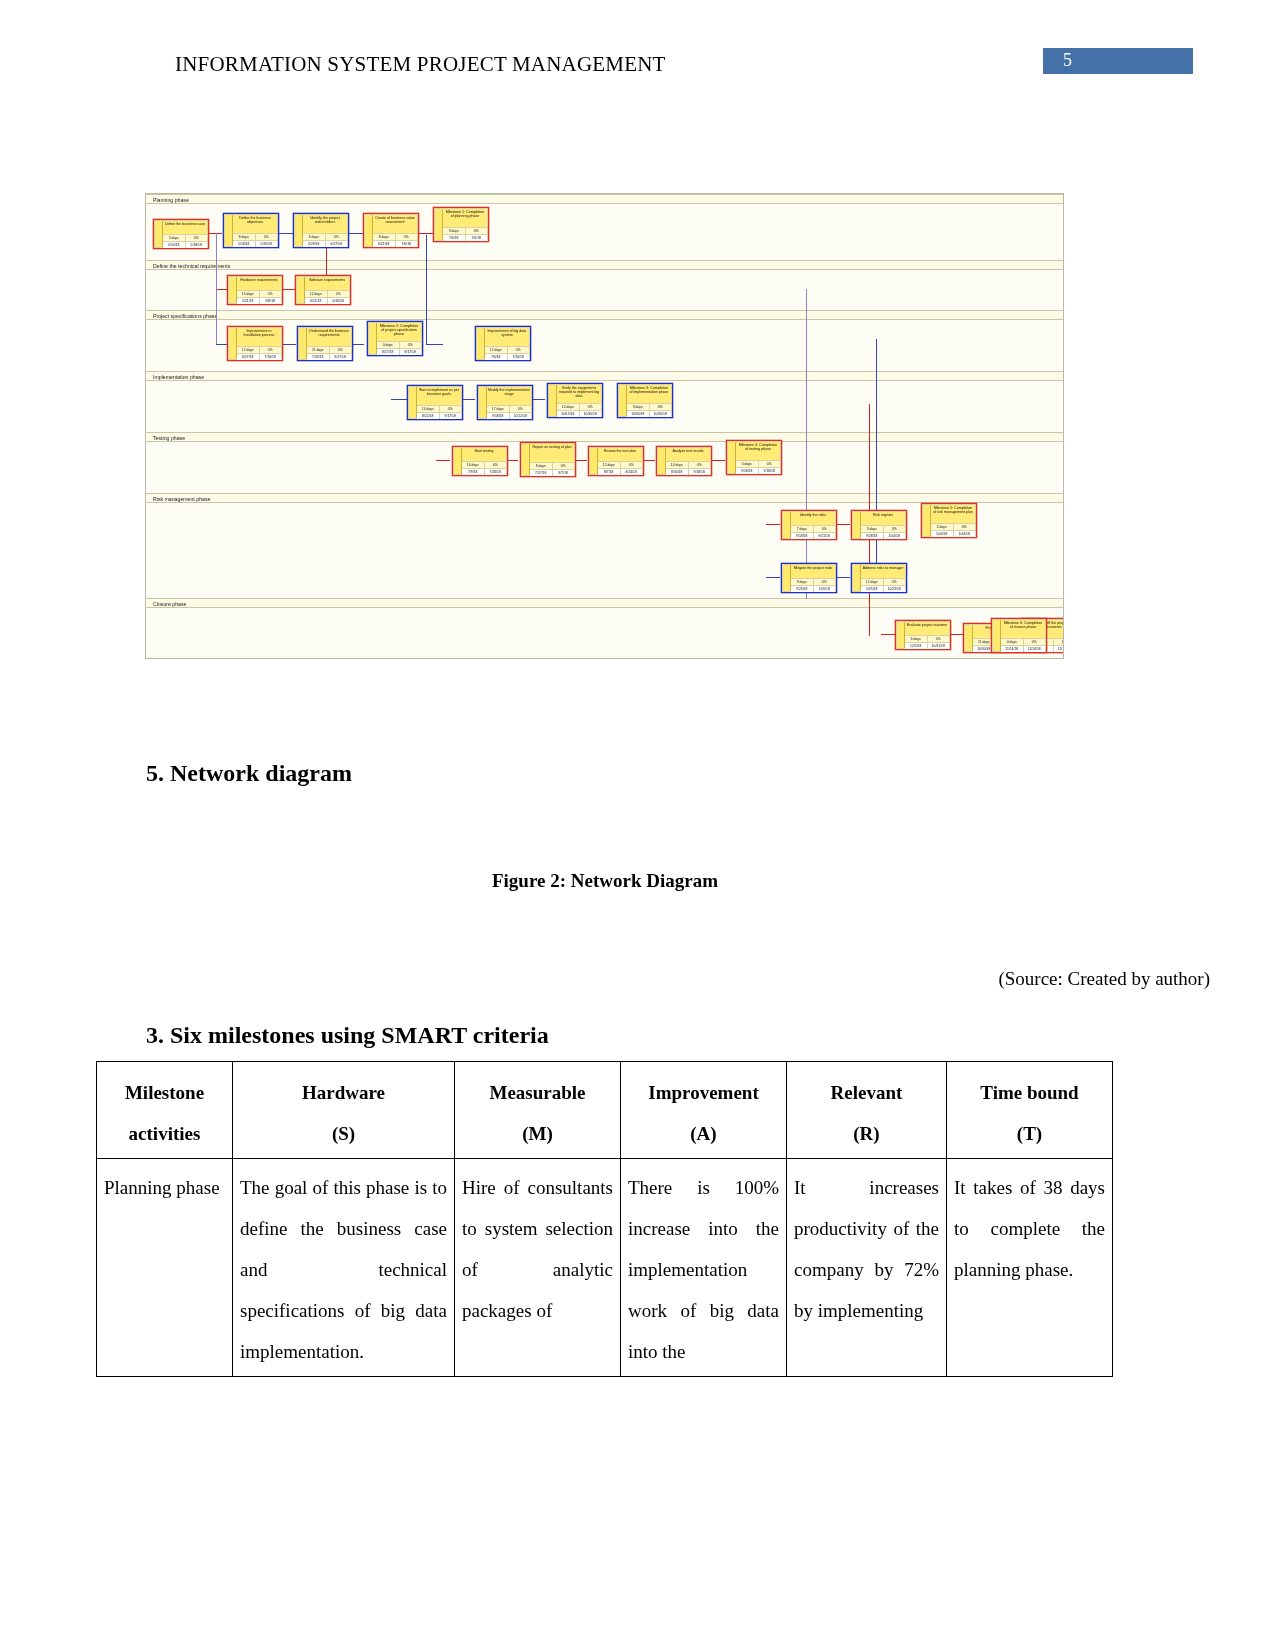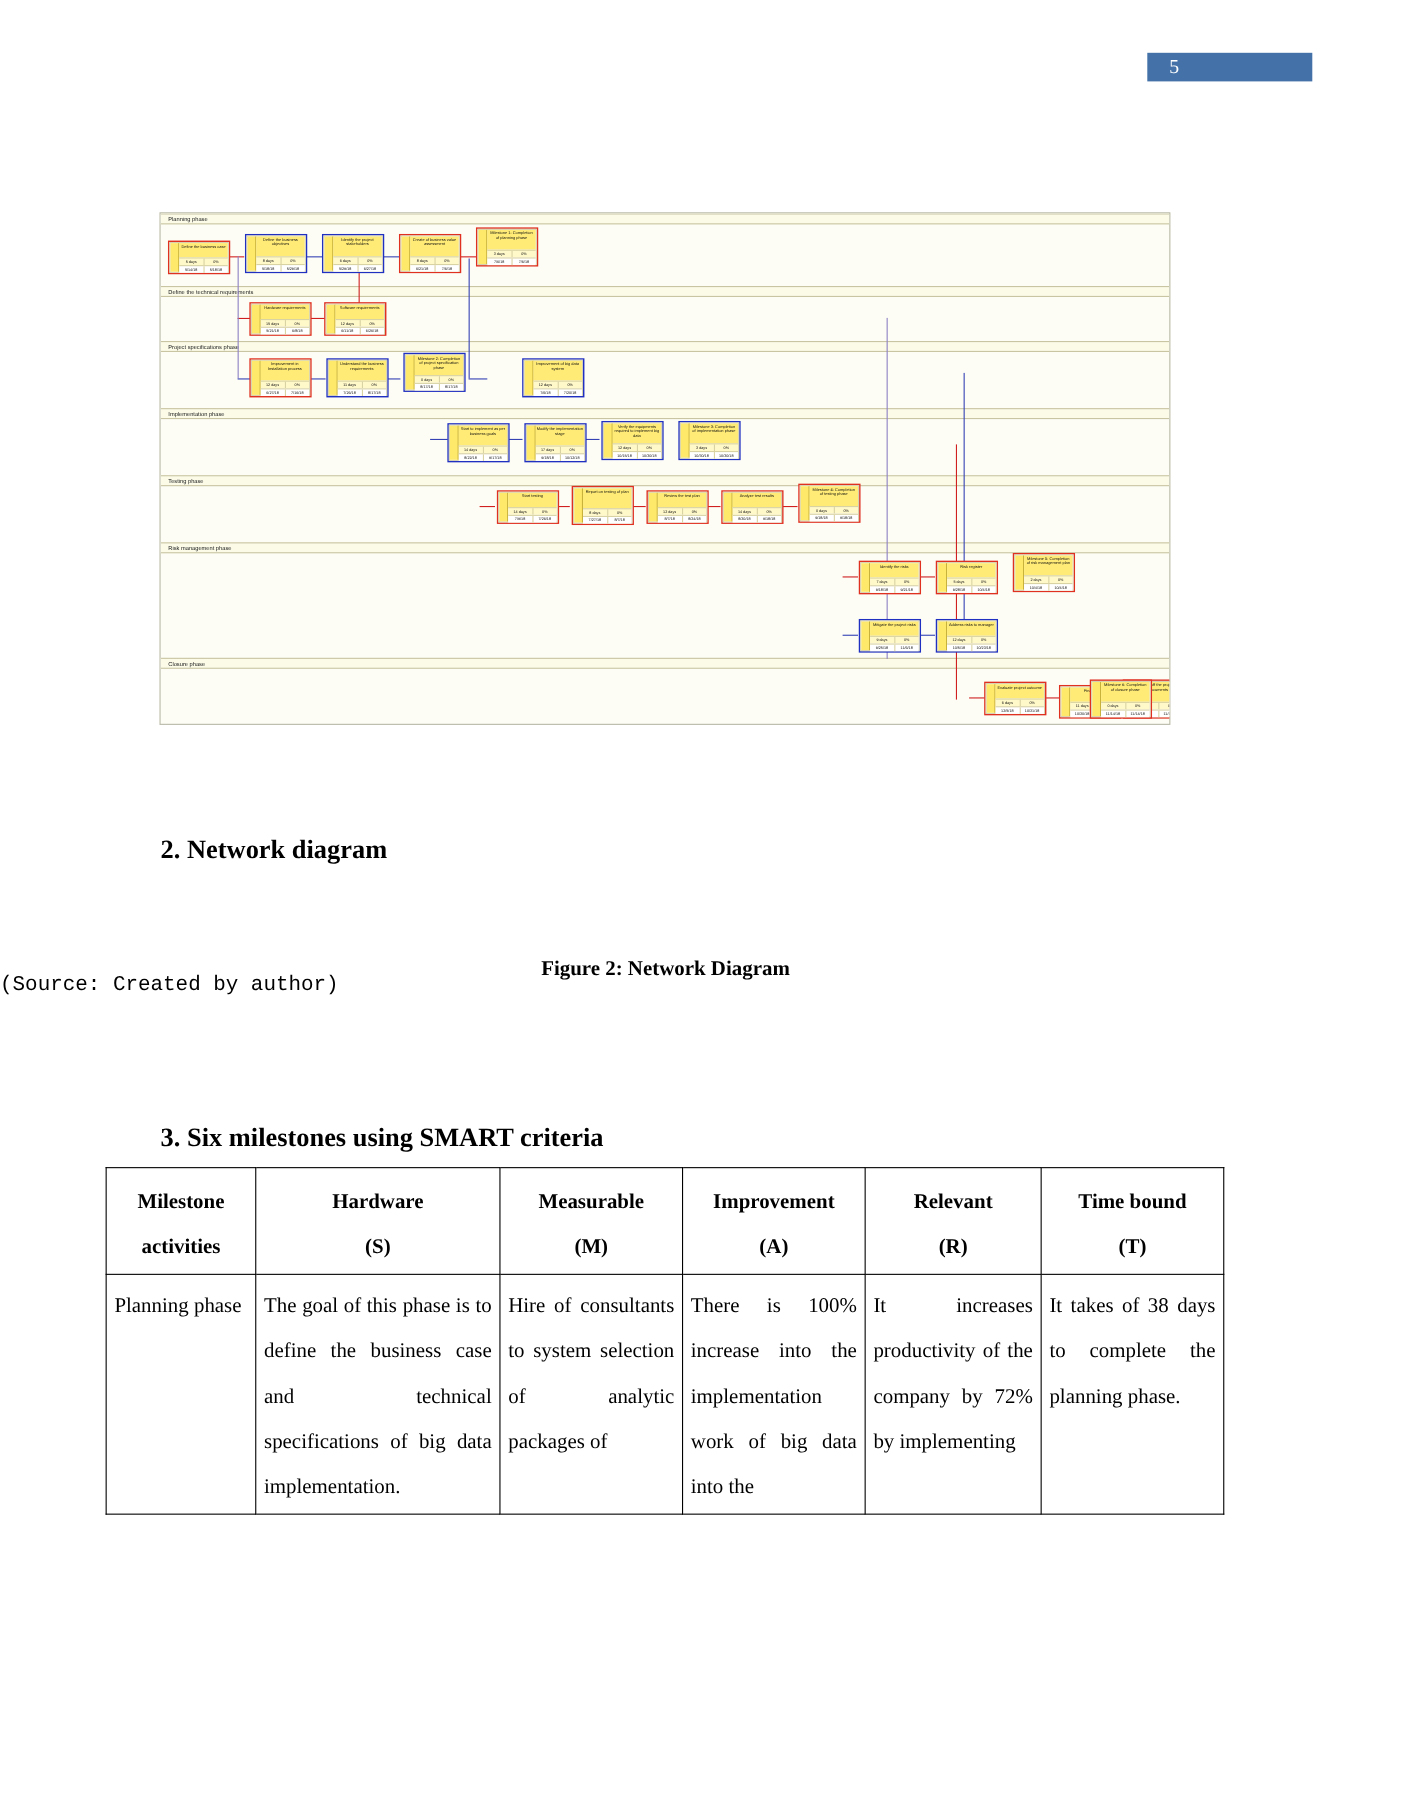--- a/index.html
+++ b/index.html
@@ -73,41 +73,42 @@
   .node.t3 .ttl{height:18px;}
   .node.t3 .r2{top:18px;}
   .node.t3 .r3{top:25px;}
   
   .lnk{position:absolute;background:#d02020;}
   .lnk.b{background:#3442b4;}
   .lnk.v{background:#8d7fc4;}
   
   #heading-2{position:absolute;left:146px;top:760px;font-size:24px;font-weight:bold;}
   #figure-caption{position:absolute;left:0;top:870px;width:1210px;text-align:center;font-size:19px;font-weight:bold;}
-  #figure-source{position:absolute;left:0;top:884px;width:1210px;text-align:left;font-size:19px;font-family:Liberation Mono, monospace;}
+  #figure-source{position:absolute;left:0;top:968px;width:1210px;text-align:right;font-size:19px;}
   #heading-3{position:absolute;left:146px;top:1022px;font-size:24px;font-weight:bold;}
   
   #smart-table{
     position:absolute;left:96px;top:1061px;width:1016px;
     border-collapse:collapse;table-layout:fixed;
   }
   #smart-table th,#smart-table td{
     border:1px solid #000;vertical-align:top;
     padding:8px 7px 4px 7px;font-size:19px;line-height:41px;
   }
   #smart-table th{text-align:center;font-weight:bold;line-height:41px;padding-top:10px;}
   #smart-table td{text-align:justify;text-align-last:left;hyphens:none;}
   #smart-table td.first{text-align:left;}
   .col0{width:136px;}.col1{width:222px;}.col2{width:166px;}
   .col3{width:166px;}.col4{width:160px;}.col5{width:166px;}
 </style>
 </head>
 <body>
 
 <div id="page-header">
+  <div id="header-title">INFORMATION SYSTEM PROJECT MANAGEMENT</div>
   <div id="page-number-box"></div>
   <div id="page-number">5</div>
 </div>
 
 <div id="figure-wrap">
 
   <div class="band-head" style="top:0px;">
     <span class="band-label">Planning phase</span>
   </div>
   <div class="band-head" style="top:66px;">
@@ -512,21 +513,21 @@
       <span class="c">0 days</span>
       <span class="c">0%</span>
     </div>
     <div class="r3">
       <span class="c">11/14/18</span>
       <span class="c">11/14/18</span>
     </div>
   </div>
 </div>
 
-<div id="heading-2">2. Network diagram</div>
+<div id="heading-2">5. Network diagram</div>
 <div id="figure-caption">Figure 2: Network Diagram</div>
 <div id="figure-source">(Source: Created by author)</div>
 <div id="heading-3">3. Six milestones using SMART criteria</div>
 
 <table id="smart-table">
   <colgroup>
     <col class="col0">
       <col class="col1">
       <col class="col2">
     <col class="col3">

